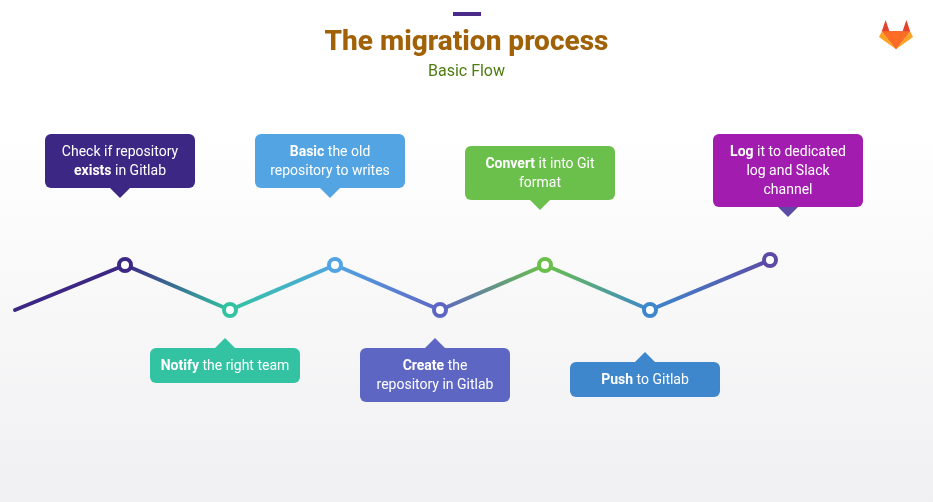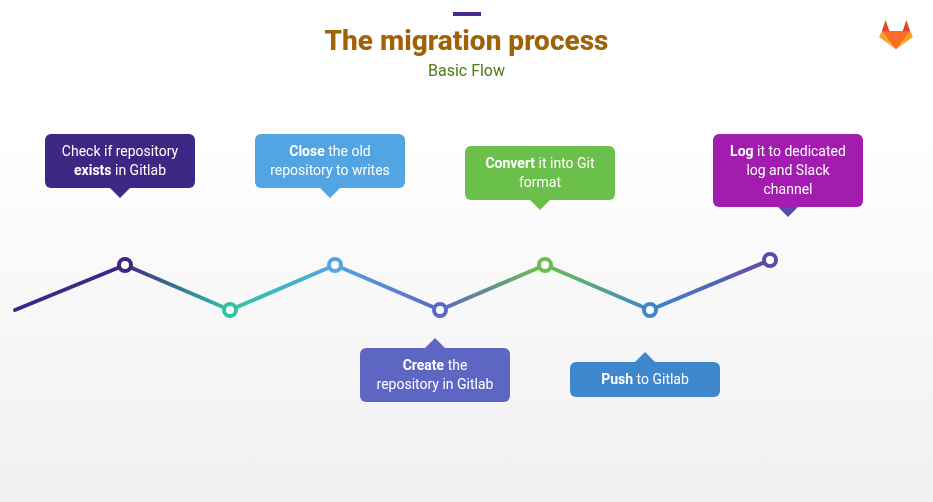--- a/index.html
+++ b/index.html
@@ -150,18 +150,19 @@
       <line x1="650" y1="200" x2="770" y2="150" stroke="url(#g6)" stroke-width="4" stroke-linecap="round"></line>
     </svg>
 <div class="dot" style="left: 125px; top: 155px; border-color: rgb(61, 39, 133);"></div>
     <div class="dot" style="left: 230px; top: 200px; border-color: rgb(51, 195, 162);"></div>
     <div class="dot" style="left: 335px; top: 155px; border-color: rgb(82, 164, 226);"></div>
     <div class="dot" style="left: 440px; top: 200px; border-color: rgb(94, 102, 196);"></div>
     <div class="dot" style="left: 545px; top: 155px; border-color: rgb(107, 192, 75);"></div>
     <div class="dot" style="left: 650px; top: 200px; border-color: rgb(62, 135, 205);"></div>
     <div class="dot" style="left: 770px; top: 150px; border-color: rgb(93, 74, 166);"></div>
     <div class="card top" style="--c: #3d2785; background: rgb(61, 39, 133); left: 45px; top: 24px;"><span>Check if repository <b>exists</b> in Gitlab</span></div>
-    <div class="card top" style="--c: #52a4e2; background: rgb(82, 164, 226); left: 255px; top: 24px;"><span><b>Close</b> the old repository to writes</span></div>
+    <div class="card bottom" style="--c: #33c3a2; background: rgb(51, 195, 162); left: 150px; top: 238px;"><span><b>Notify</b> the right team</span></div>
+    <div class="card top" style="--c: #52a4e2; background: rgb(82, 164, 226); left: 255px; top: 24px;"><span><b>Basic</b> the old repository to writes</span></div>
     <div class="card bottom" style="--c: #5e66c4; background: rgb(94, 102, 196); left: 360px; top: 238px;"><span><b>Create</b> the repository in Gitlab</span></div>
     <div class="card top" style="--c: #6bc04b; background: rgb(107, 192, 75); left: 465px; top: 36px;"><span><b>Convert</b> it into Git format</span></div>
     <div class="card bottom" style="--c: #3e87cd; background: rgb(62, 135, 205); left: 570px; top: 252px;"><span><b>Push</b> to Gitlab</span></div>
     <div class="card top" style="--c: #5d4aa6; background: #a21caf; left: 713px; top: 24px;"><span><b>Log</b> it to dedicated log and Slack channel</span></div>
   </div>
 
 </body></html>

